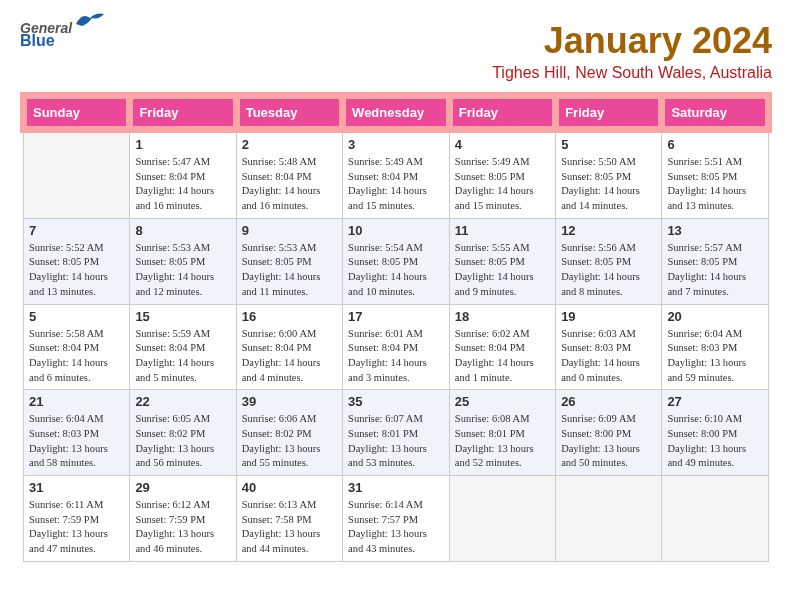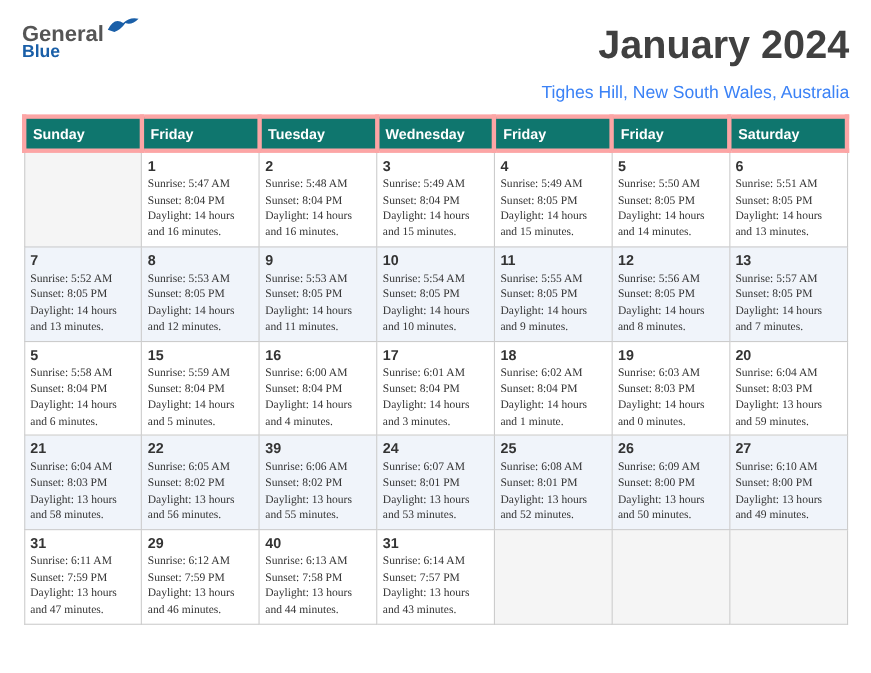--- a/index.html
+++ b/index.html
@@ -15,40 +15,40 @@
       justify-content: space-between;
       align-items: flex-start;
       margin-bottom: 10px;
     }
     .title-area {
       text-align: right;
     }
     .month-title {
       font-size: 36px;
       font-weight: bold;
-      color: #404040;
+      color: #a16207;
     }
     .location-title {
       font-size: 16px;
-      color: #3b82f6;
-      margin-top: 14px;
+      color: #b91c1c;
+      margin-top: 2px;
     }
     .calendar {
       width: 100%;
       border-collapse: collapse;
       font-size: 11px;
     }
     .calendar th {
-      background-color: #0f766e;
+      background-color: #ec4899;
       color: #fff;
       text-align: left;
       padding: 6px 6px;
       font-size: 13px;
       font-weight: bold;
-      border: 4px solid #fca5a5;
+      border: 7px solid #fca5a5;
     }
     .calendar td {
       vertical-align: top;
       padding: 4px 5px;
       border: 1px solid #ccc;
       width: 107px;
       min-height: 80px;
       background: #fff;
     }
     .calendar td.empty {
@@ -67,22 +67,23 @@
       font-family: Liberation Serif, serif;
     }
     .row-even td { background-color: #f0f4fa; }
     .row-odd td { background-color: #ffffff; }
     .row-odd td.empty { background-color: #f5f5f5; }
     .logo-wrapper {
       display: flex;
       align-items: center;
     }
     .logo-name {
-      font-size: 20px;
-      font-weight: bold;
+      font-size: 14px;
+      font-weight: bold;
+      font-style: italic;
     }
     .logo-name .gen { color: #555; }
   </style>
 </head>
 <body>
 
 <div class="header-area">
   <div class="logo-wrapper">
     <div>
       <div style="display:flex;align-items:center;">
@@ -212,21 +213,21 @@
         </td>
         <td>
           <div class="day-number">22</div>
           <div class="day-info">Sunrise: 6:05 AM<br>Sunset: 8:02 PM<br>Daylight: 13 hours<br>and 56 minutes.</div>
         </td>
         <td>
           <div class="day-number">39</div>
           <div class="day-info">Sunrise: 6:06 AM<br>Sunset: 8:02 PM<br>Daylight: 13 hours<br>and 55 minutes.</div>
         </td>
         <td>
-          <div class="day-number">24</div>
+          <div class="day-number">35</div>
           <div class="day-info">Sunrise: 6:07 AM<br>Sunset: 8:01 PM<br>Daylight: 13 hours<br>and 53 minutes.</div>
         </td>
         <td>
           <div class="day-number">25</div>
           <div class="day-info">Sunrise: 6:08 AM<br>Sunset: 8:01 PM<br>Daylight: 13 hours<br>and 52 minutes.</div>
         </td>
         <td>
           <div class="day-number">26</div>
           <div class="day-info">Sunrise: 6:09 AM<br>Sunset: 8:00 PM<br>Daylight: 13 hours<br>and 50 minutes.</div>
         </td>

